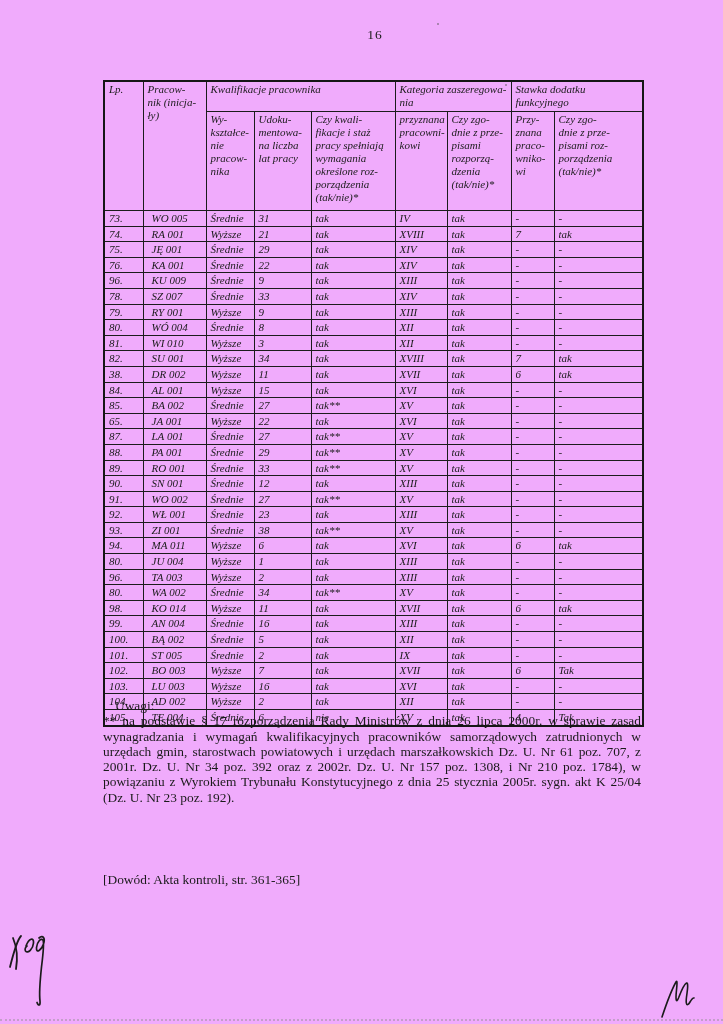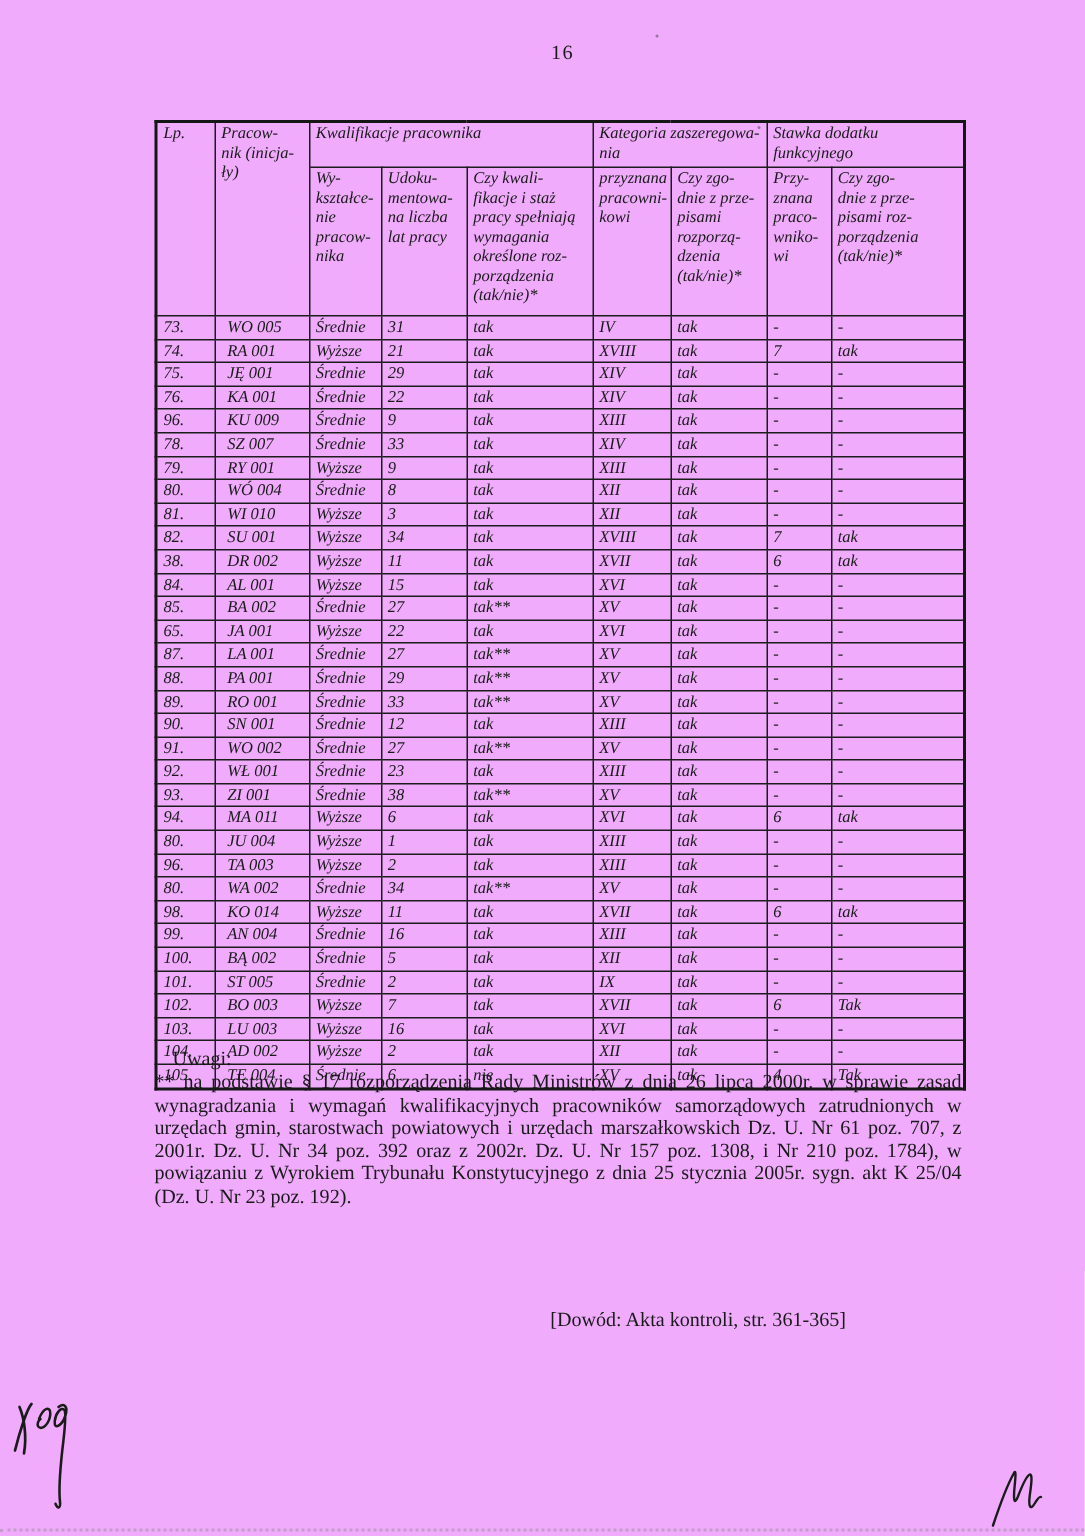--- a/index.html
+++ b/index.html
@@ -43,21 +43,21 @@
   tbody td { height:13.6px; white-space:nowrap; padding-top:0; }
   tbody td:nth-child(2) { padding-left:8px; }
   .notes {
     position:absolute; left:103px; top:698px; width:538px;
     font-size:13.4px; line-height:15.3px;
   }
   .notes p { margin:0; text-align:justify; }
   .notes .notes-label { text-align:left;padding-left:12px; }
   .evidence {
     position:absolute; left:103px; top:872px; width:461px;
-    text-align:right; font-size:13.4px;
+    text-align:left; font-size:13.4px;
   }
   .sig { position:absolute; }
   .sig path {
     fill:none; stroke:#1b1b1b; stroke-linecap:round; stroke-linejoin:round;
   }
   .scan-line {
     position:absolute; left:0; top:1019px; width:723px; height:0;
     border-top:2px dotted #8f8f8f; opacity:.45;
   }
 </style>

